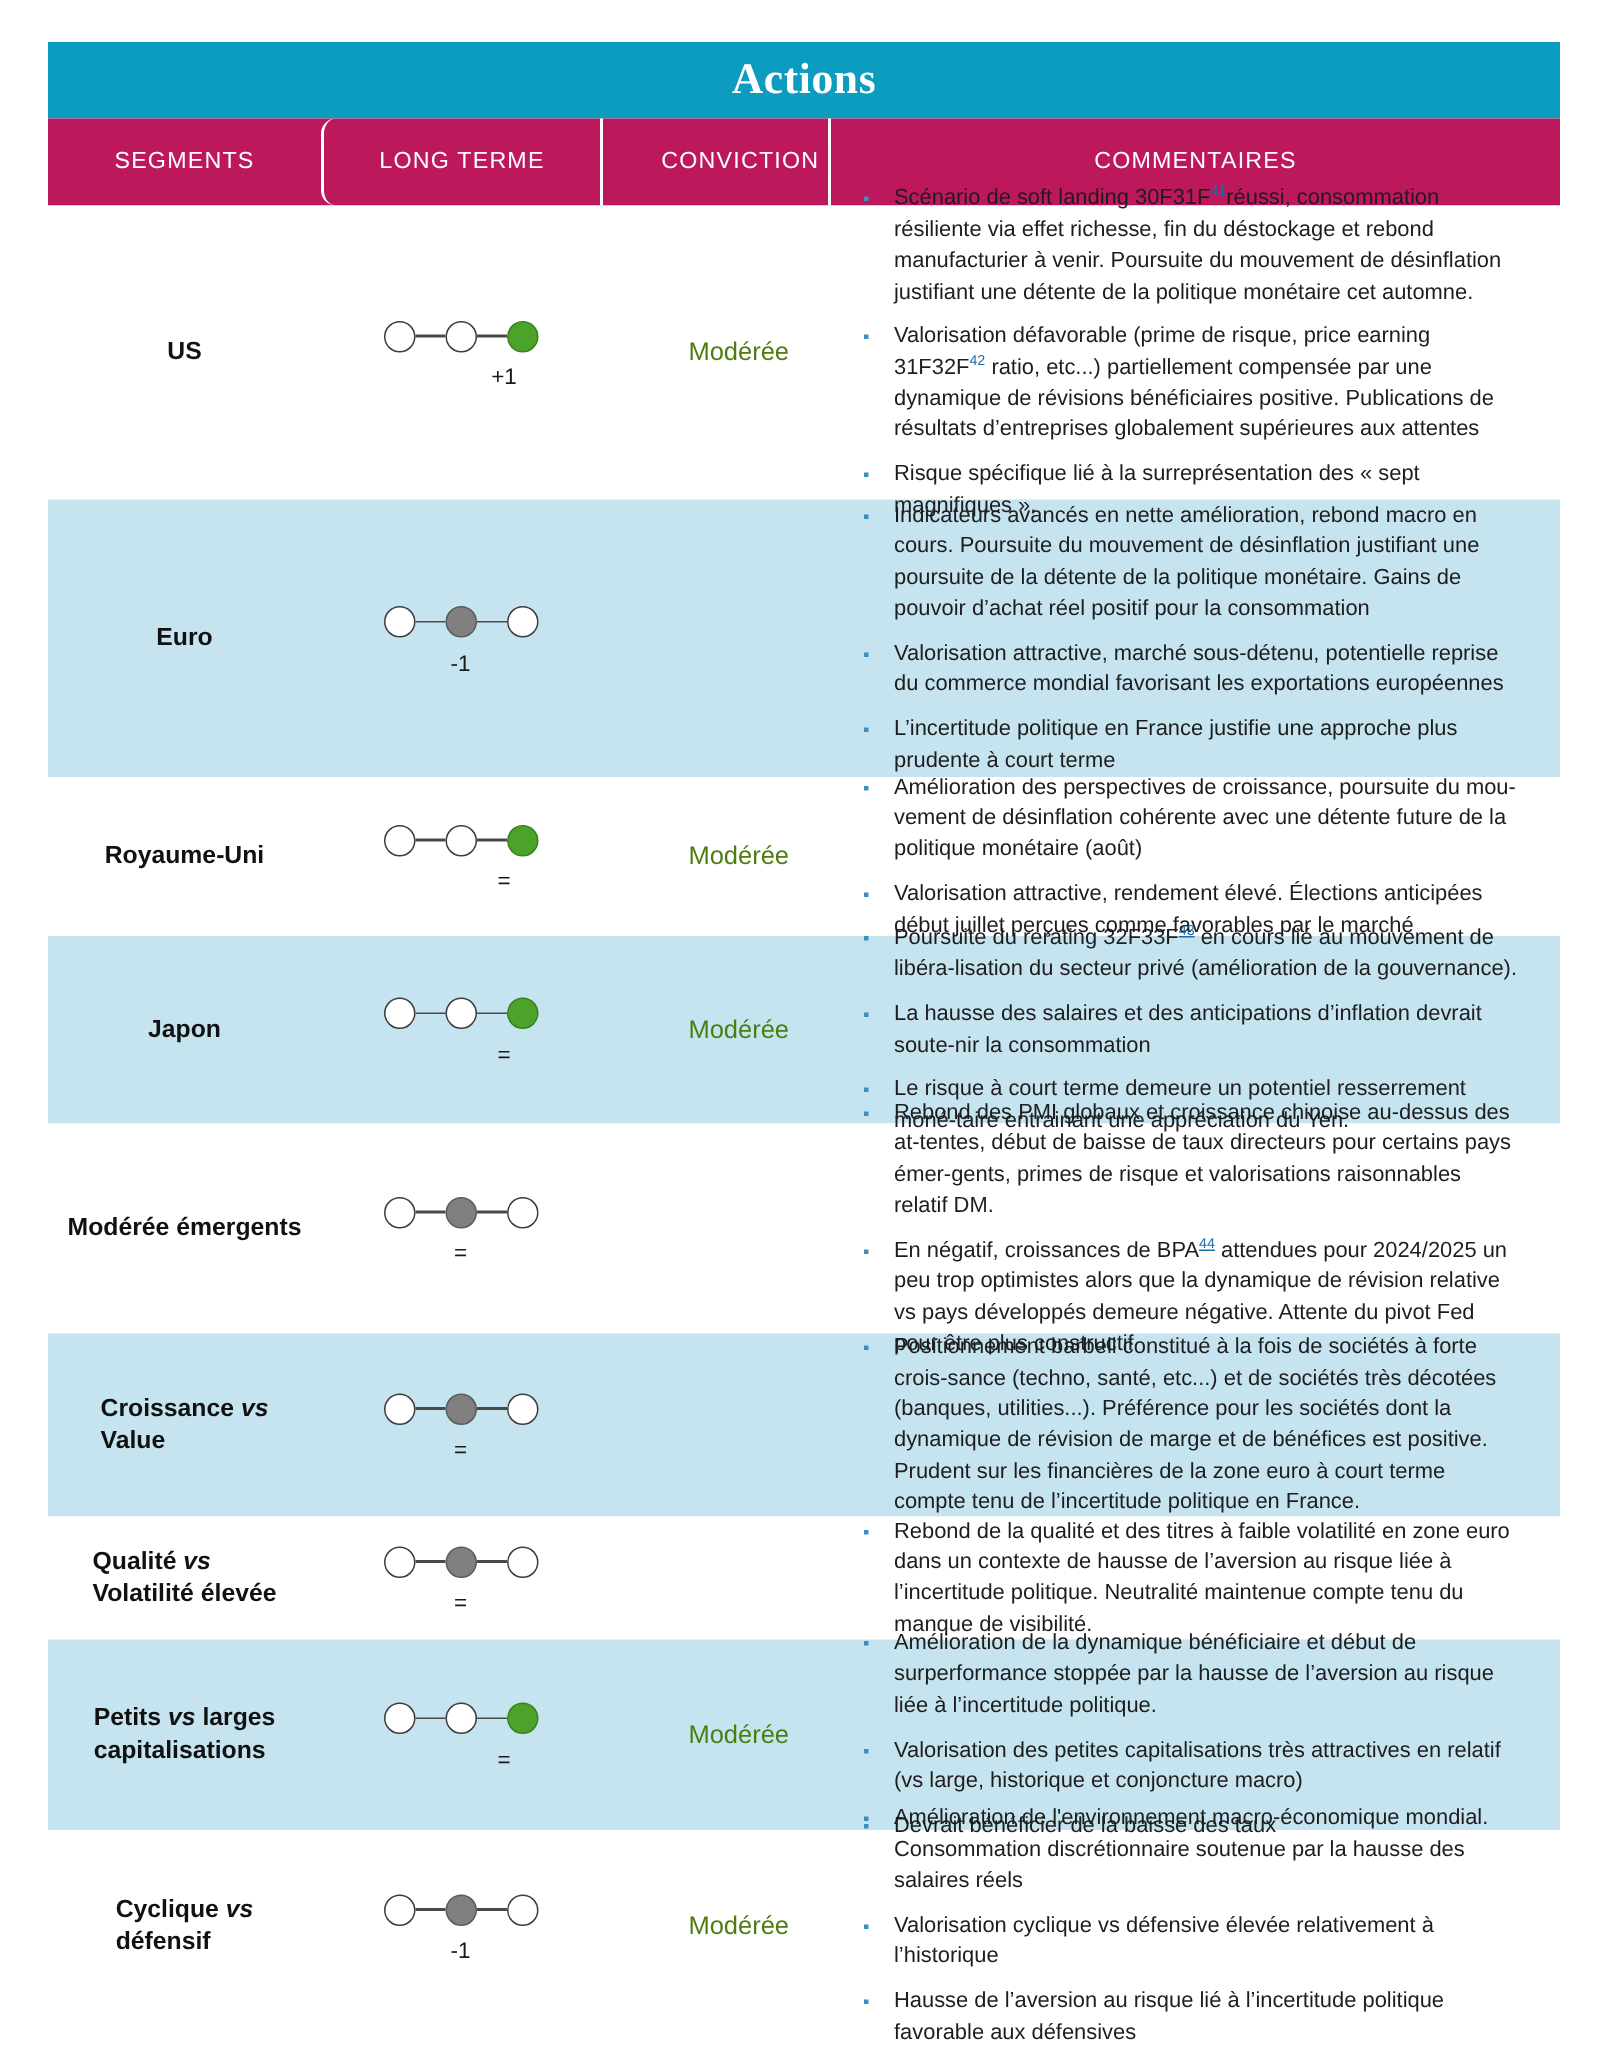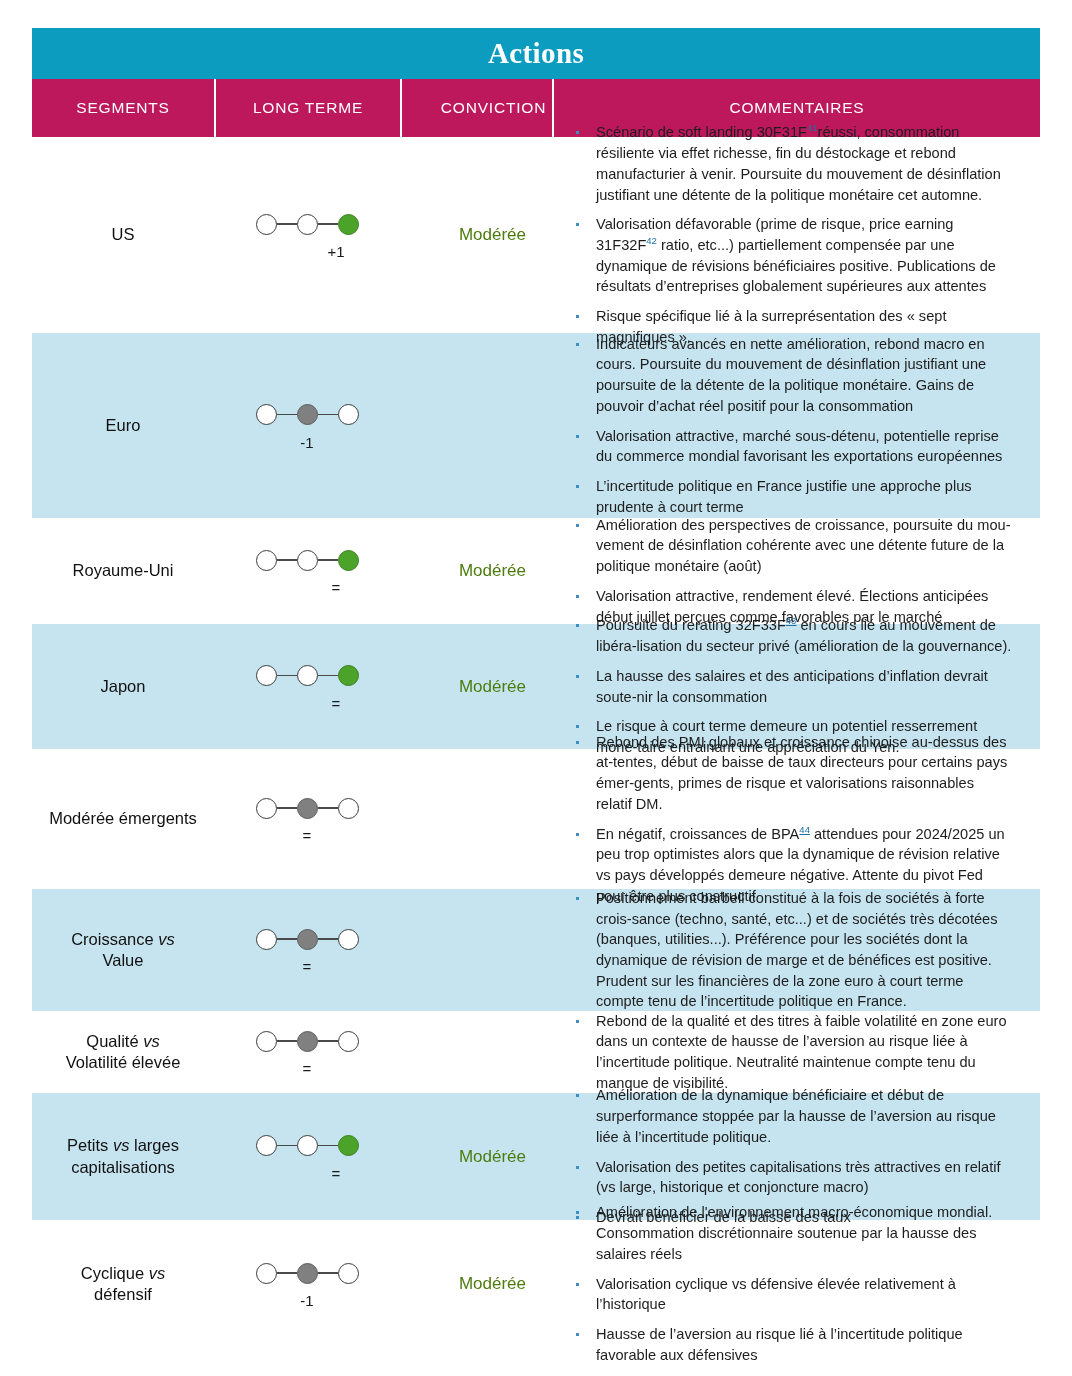--- a/index.html
+++ b/index.html
@@ -54,44 +54,44 @@
     font-size: 15.5px;
     letter-spacing: 0.8px;
     font-weight: 400;
     position: relative;
     box-sizing: border-box;
   }
   .header-cell + .header-cell { border-left: 2px solid #ffffff; }
 
   
   .col-seg   { width: 182px; flex: 0 0 182px; }
-  .col-long  { width: 186px; flex: 0 0 186px; }
+  .col-long  { width: 186px; flex: 0 0 186px; border-radius: 10px; }
   .col-conv  { width: 152px; flex: 0 0 152px; padding-left: 33px; }
   .col-com   { flex: 1 1 auto; }
 
   
   .row {
     display: flex;
     align-items: stretch;
     background: #ffffff;
   }
   .row.alt { background: #c6e4ef; }
 
   .cell {
     box-sizing: border-box;
     display: flex;
     align-items: center;
     justify-content: center;
   }
 
   .seg-label {
     font-size: 16.5px;
-    font-weight: 400;
+    font-weight: 700;
     color: #111111;
-    text-align: center;
+    text-align: left;
     line-height: 1.3;
     padding: 0 8px;
   }
   .seg-label i { font-style: italic; }
 
   .conv-label {
     font-size: 17px;
     font-weight: 400;
     color: #4d7c0f;
     text-align: left;

